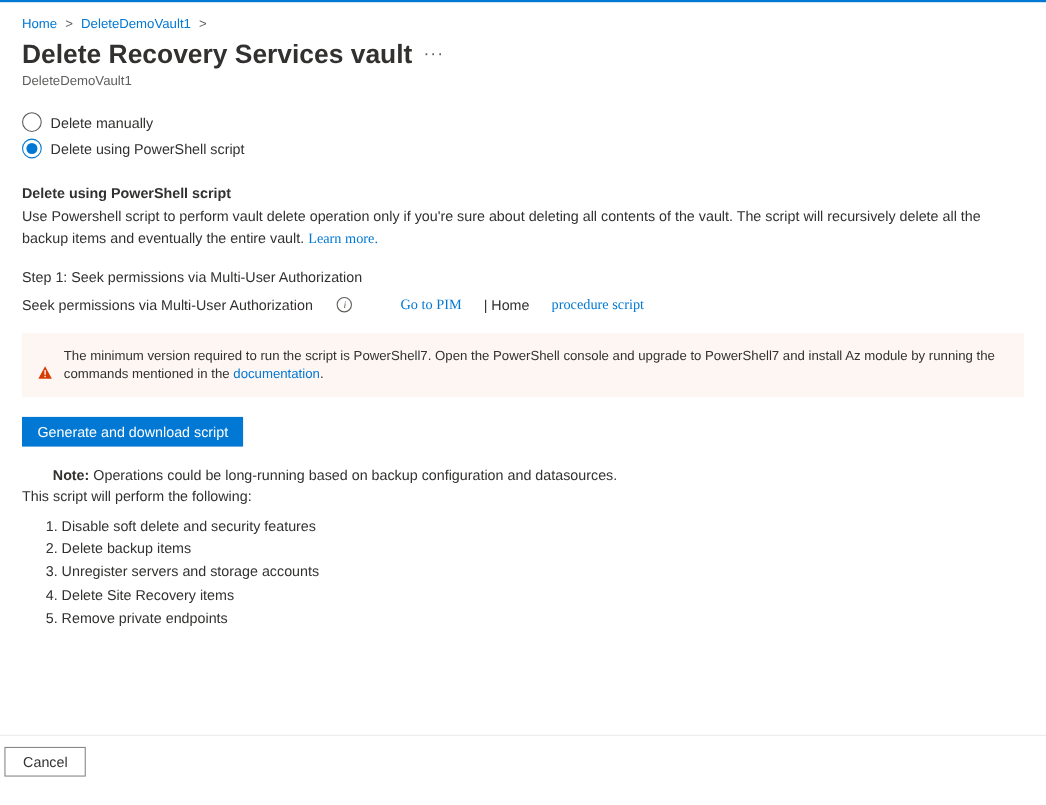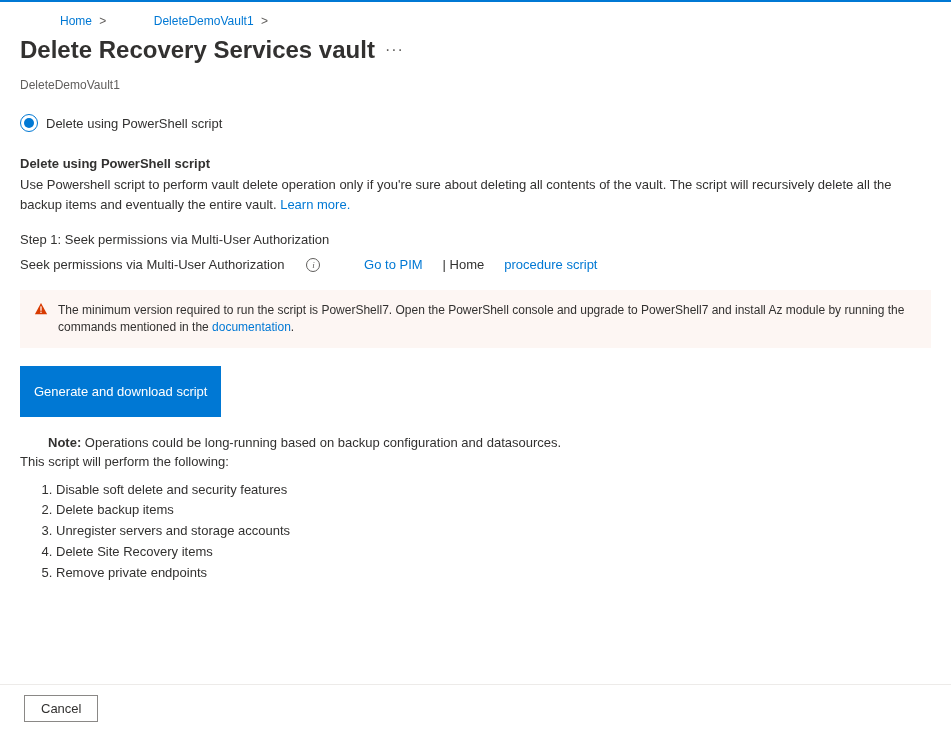--- a/index.html
+++ b/index.html
@@ -27,31 +27,30 @@
       height: calc(100% - 60px);
       overflow: auto;
     }
     .breadcrumb {
       font-size: 12px;
       margin-bottom: 8px;
     }
     .breadcrumb a {
       color: #0078d4;
       text-decoration: none;
-      margin-left: 40px;
     }
     .breadcrumb .sep {
       color: #605e5c;
       margin: 0 4px;
     }
     .page-header {
       display: flex;
       align-items: center;
       gap: 10px;
-      margin-bottom: 14px;
+      margin-bottom: 2px;
     }
     .page-title {
       font-size: 24px;
       font-weight: 600;
       color: #323130;
     }
     .more-dots {
       color: #605e5c;
       font-size: 16px;
       letter-spacing: 1px;
@@ -134,47 +133,48 @@
       font-size: 9px;
       color: #605e5c;
       font-style: italic;
       font-family: Georgia, serif;
       margin-left: 2px;
     }
     .link {
       color: #0078d4;
       text-decoration: none;
       cursor: pointer;
+      font-family: Liberation Serif, serif;
     }
     .warning-box {
       background: #fdf6f3;
       padding: 12px 14px;
       display: flex;
-      align-items: flex-start;
+      align-items: flex-end;
       gap: 10px;
       margin-bottom: 18px;
       font-size: 12px;
     }
     .warning-icon {
       color: #d83b01;
       flex-shrink: 0;
     }
     .warning-text {
       color: #323130;
       line-height: 1.4;
     }
     .warning-text a {
       color: #0078d4;
       text-decoration: none;
     }
     .primary-button {
       background: #0078d4;
       color: #ffffff;
       border: none;
-      padding: 18px 14px;
+      padding: 6px 14px;
       font-size: 13px;
       font-family: inherit;
       cursor: pointer;
       margin-bottom: 16px;
     }
     .note-block {
       font-size: 13px;
       line-height: 1.5;
       margin-bottom: 8px;
     }
@@ -183,25 +183,25 @@
       margin-left: 28px;
     }
     .script-list {
       list-style: decimal;
       padding-left: 36px;
       font-size: 13px;
       line-height: 1.6;
     }
     .footer {
       position: absolute;
-      bottom: 0;
+      bottom: 16px;
       left: 0;
       right: 0;
       border-top: 1px solid #edebe9;
-      padding: 10px 24px;
+      padding: 10px 4px;
       background: #ffffff;
     }
     .cancel-button {
       background: #ffffff;
       color: #323130;
       border: 1px solid #8a8886;
       padding: 5px 16px;
       font-size: 13px;
       font-family: inherit;
       cursor: pointer;
@@ -221,20 +221,24 @@
     <span class="sep">&gt;</span>
   </div>
 
   <div class="page-header">
     <h1 class="page-title">Delete Recovery Services vault</h1>
     <span class="more-dots">···</span>
   </div>
   <div class="subtitle">DeleteDemoVault1</div>
 
   <div class="radio-group">
+    <div class="radio-option">
+      <span class="radio-circle"></span>
+      <span class="radio-label">Delete manually</span>
+    </div>
     <div class="radio-option">
       <span class="radio-circle selected">
         <span class="radio-inner"></span>
       </span>
       <span class="radio-label">Delete using PowerShell script</span>
     </div>
   </div>
 
   <div class="section-heading">Delete using PowerShell script</div>
   <div class="description">

